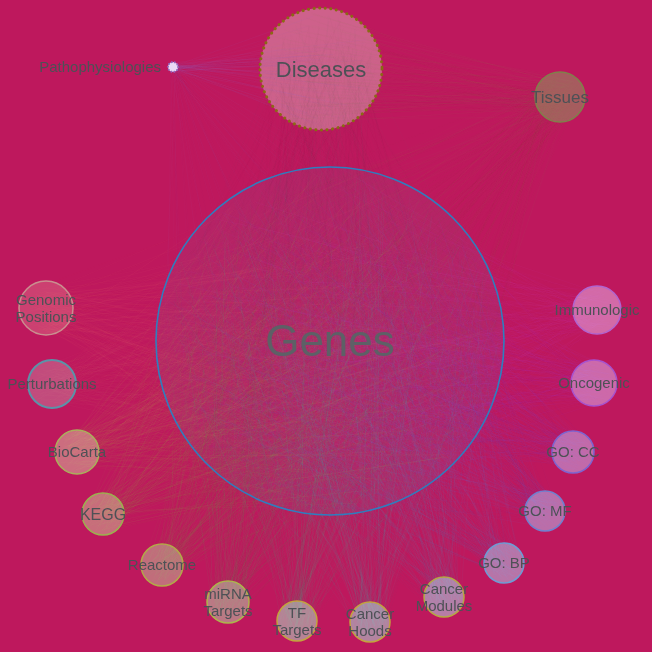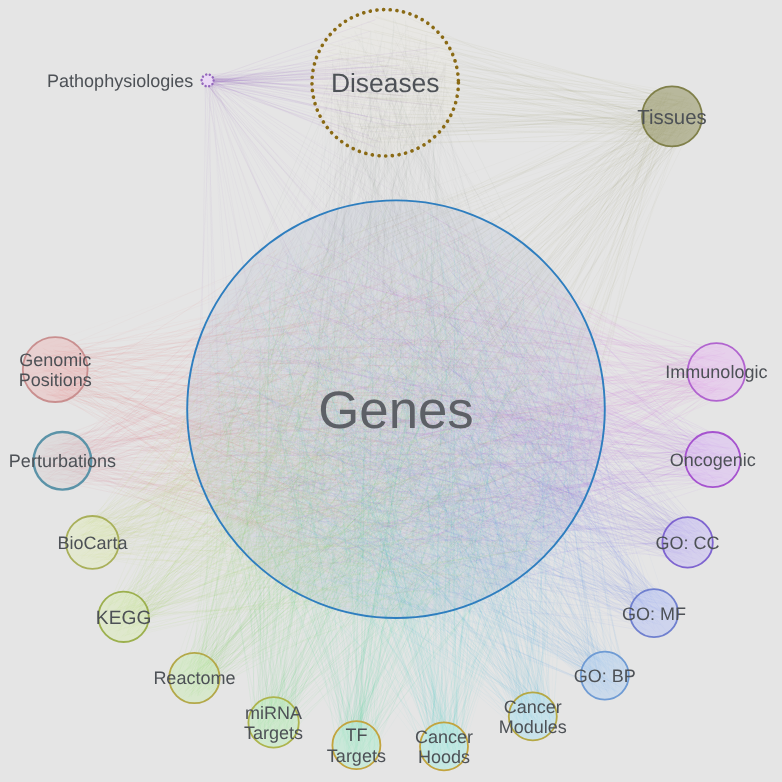--- a/index.html
+++ b/index.html
@@ -1,16 +1,16 @@
 <!DOCTYPE html>
 <html><head>
 <meta charset="utf-8">
 <style>
   html,body{margin:0;padding:0;background:#ffffff;}
-  .stage{position:relative;width:652px;height:652px;background:#e5e5e5;overflow:hidden;}
+  .stage{position:relative;width:652px;height:652px;background:#be185d;overflow:hidden;}
   svg{display:block;}
   text{font-family:"Liberation Sans","DejaVu Sans",sans-serif;}
 </style>
 </head>
 <body>
 
 <div class="stage">
   <svg id="viz" width="652" height="652" viewBox="0 0 652 652">
       <circle cx="330" cy="341" r="174" fill="rgba(115,140,185,0.10)"></circle>
       <circle cx="321" cy="69" r="61" fill="rgba(238,236,226,0.35)"></circle>

